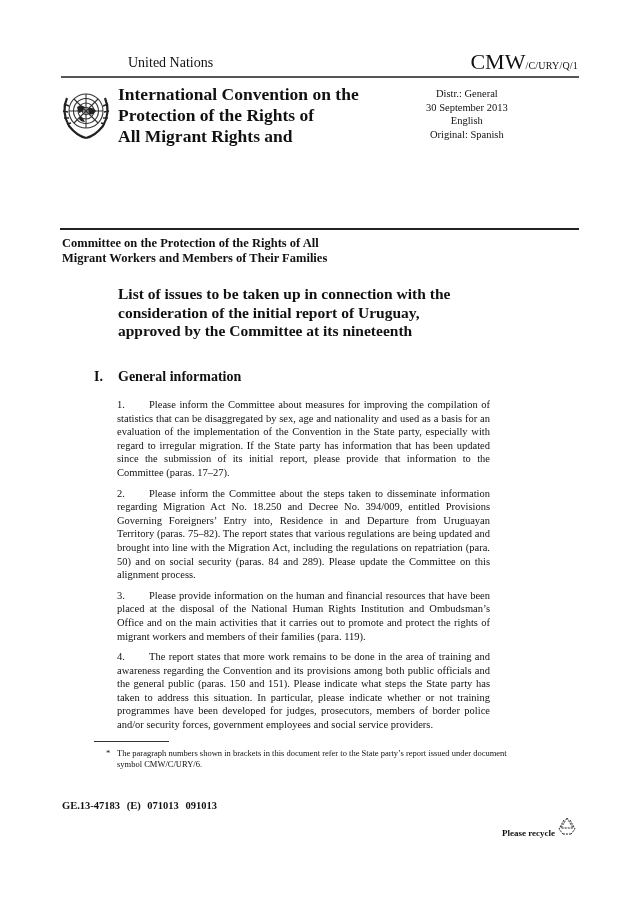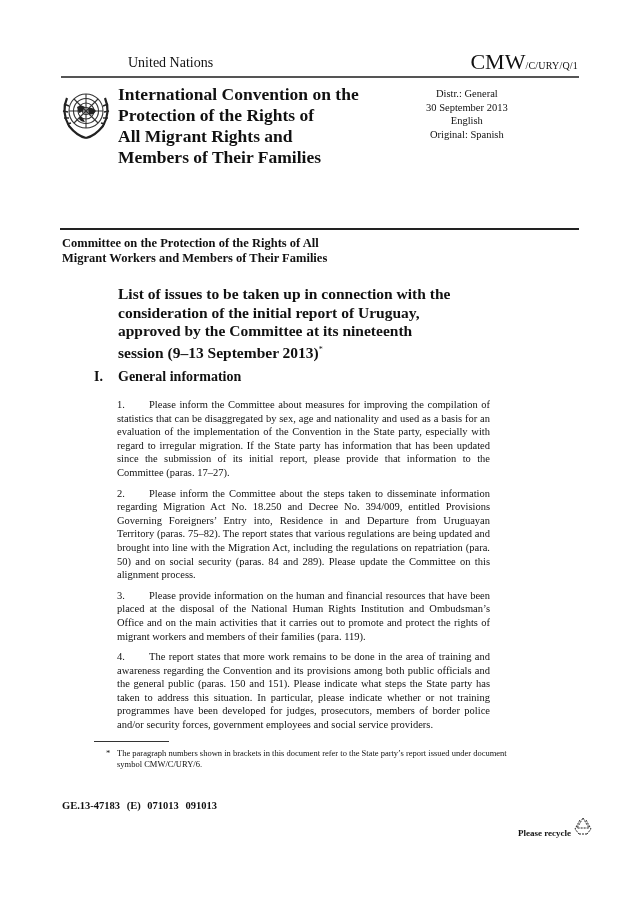--- a/index.html
+++ b/index.html
@@ -19,21 +19,21 @@
   .issues-title .star { font-size:8px; font-weight:normal; vertical-align:super; }
   .section { left:94px; top:369px; font-size:14px; font-weight:bold; }
   .section .num { display:inline-block; width:24px; }
   .paras { left:117px; top:398px; width:385px; font-size:10.5px; line-height:13.6px; text-align:justify; }
   .para { margin:0 12px 7px 0; text-indent:0; }
   .para .pn { display:inline-block; width:32px; }
   .fn-rule { left:94px; top:741px; width:75px; height:1px; background:#333; }
   .footnote { left:117px; top:748px; width:400px; font-size:8.5px; line-height:11px; }
   .footnote .mark { position:absolute; left:-11px; top:0; }
   .job { left:62px; top:800px; font-size:10.5px; word-spacing:4px;font-weight:bold; }
-  .recycle { left:502px; top:816px; font-size:9px; font-weight:bold; display:flex; align-items:flex-end; gap:1px;margin-left:16px; }
+  .recycle { left:502px; top:816px; font-size:9px; font-weight:bold; display:flex; align-items:flex-end; gap:1px; }
 </style>
 </head>
 <body>
 
 <div class="abs un-label">United Nations</div>
 <div class="abs symbol"><span>CMW</span><span class="sub">/C/URY/Q/1</span></div>
 <div class="abs rule-top"></div>
 
 <div class="abs emblem">
   <svg width="56" height="58" viewBox="0 0 56 58">
@@ -66,42 +66,40 @@
       <line x1="50" y1="34" x2="45" y2="34"></line>
         <line x1="47" y1="40" x2="43" y2="39"></line>
     </g>
   </svg>
 </div>
 
 <div class="abs conv-title">
   <div>International Convention on the</div>
   <div>Protection of the Rights of</div>
   <div>All Migrant Rights and</div>
-  <div>Members of Their Families</div>
 </div>
 
 <div class="abs distr">
   <div>Distr.: General</div>
   <div>30 September 2013</div>
   <div>English</div>
   <div>Original: Spanish</div>
 </div>
 
 <div class="abs rule-thick"></div>
 
 <div class="abs committee">
   <div>Committee on the Protection of the Rights of All</div>
   <div>Migrant Workers and Members of Their Families</div>
 </div>
 
 <div class="abs issues-title">
   <div>List of issues to be taken up in connection with the</div>
   <div>consideration of the initial report of Uruguay,</div>
   <div>approved by the Committee at its nineteenth</div>
-  <div><span>session (9–13 September 2013)</span><span class="star">*</span></div>
 </div>
 
 <div class="abs section">
   <span class="num">I.</span><span>General information</span>
 </div>
 
 <div class="abs paras">
   <p class="para"><span class="pn">1.</span><span>Please inform the Committee about measures for improving the compilation of statistics that can be disaggregated by sex, age and nationality and used as a basis for an evaluation of the implementation of the Convention in the State party, especially with regard to irregular migration. If the State party has information that has been updated since the submission of its initial report, please provide that information to the Committee (paras. 17–27).</span></p>
   <p class="para"><span class="pn">2.</span><span>Please inform the Committee about the steps taken to disseminate information regarding Migration Act No. 18.250 and Decree No. 394/009, entitled Provisions Governing Foreigners’ Entry into, Residence in and Departure from Uruguayan Territory (paras. 75–82). The report states that various regulations are being updated and brought into line with the Migration Act, including the regulations on repatriation (para. 50) and on social security (paras. 84 and 289). Please update the Committee on this alignment process.</span></p>
   <p class="para"><span class="pn">3.</span><span>Please provide information on the human and financial resources that have been placed at the disposal of the National Human Rights Institution and Ombudsman’s Office and on the main activities that it carries out to promote and protect the rights of migrant workers and members of their families (para. 119).</span></p>

